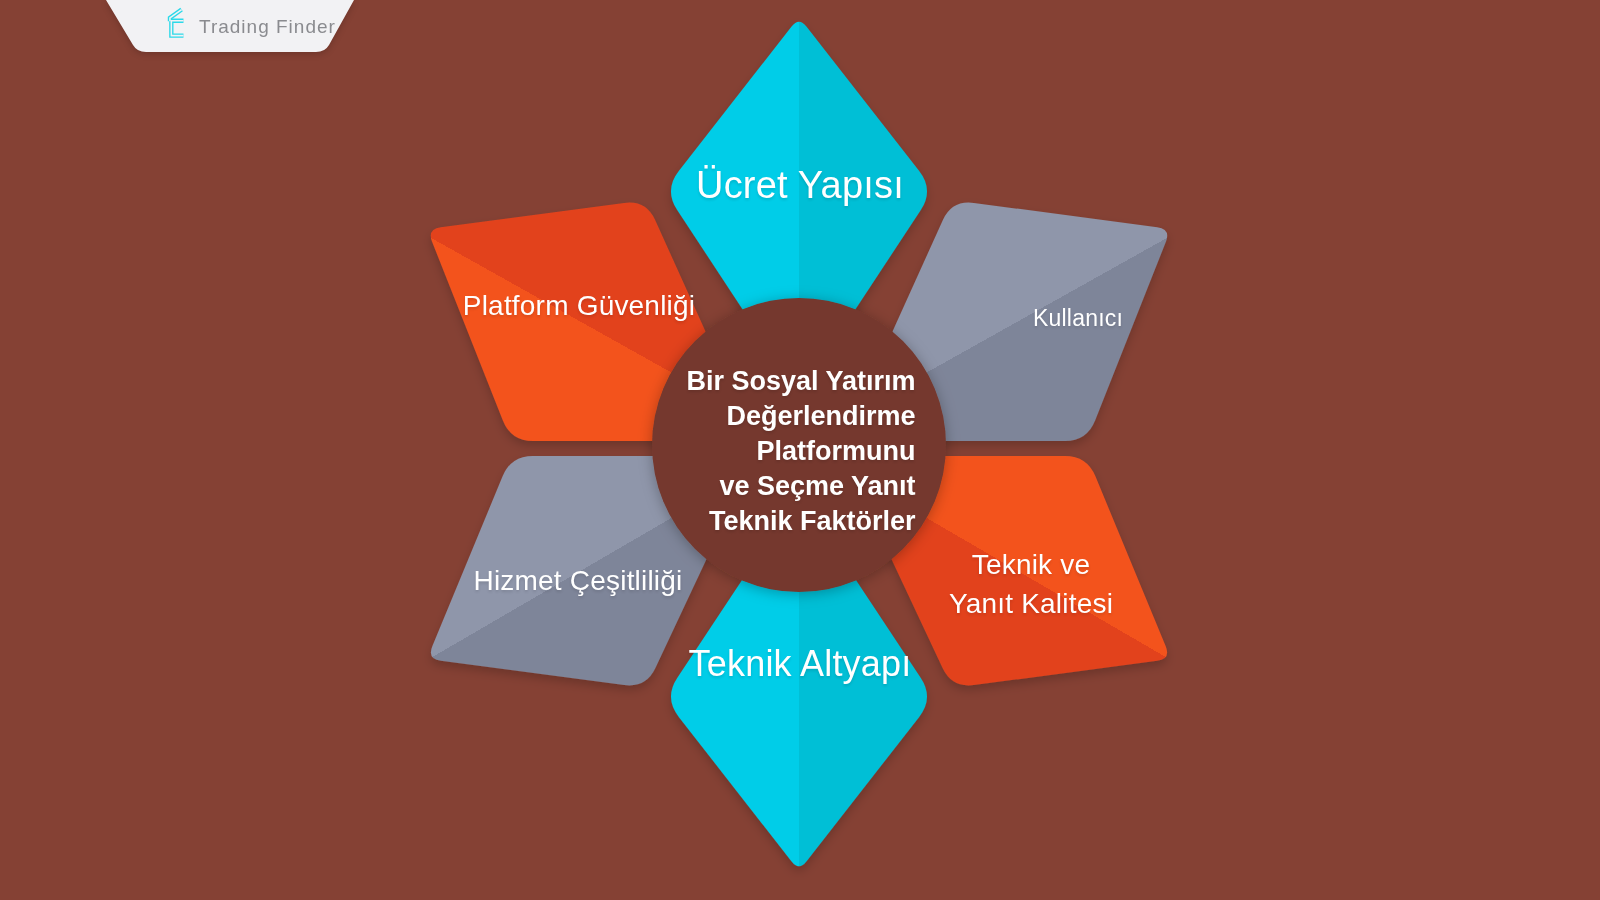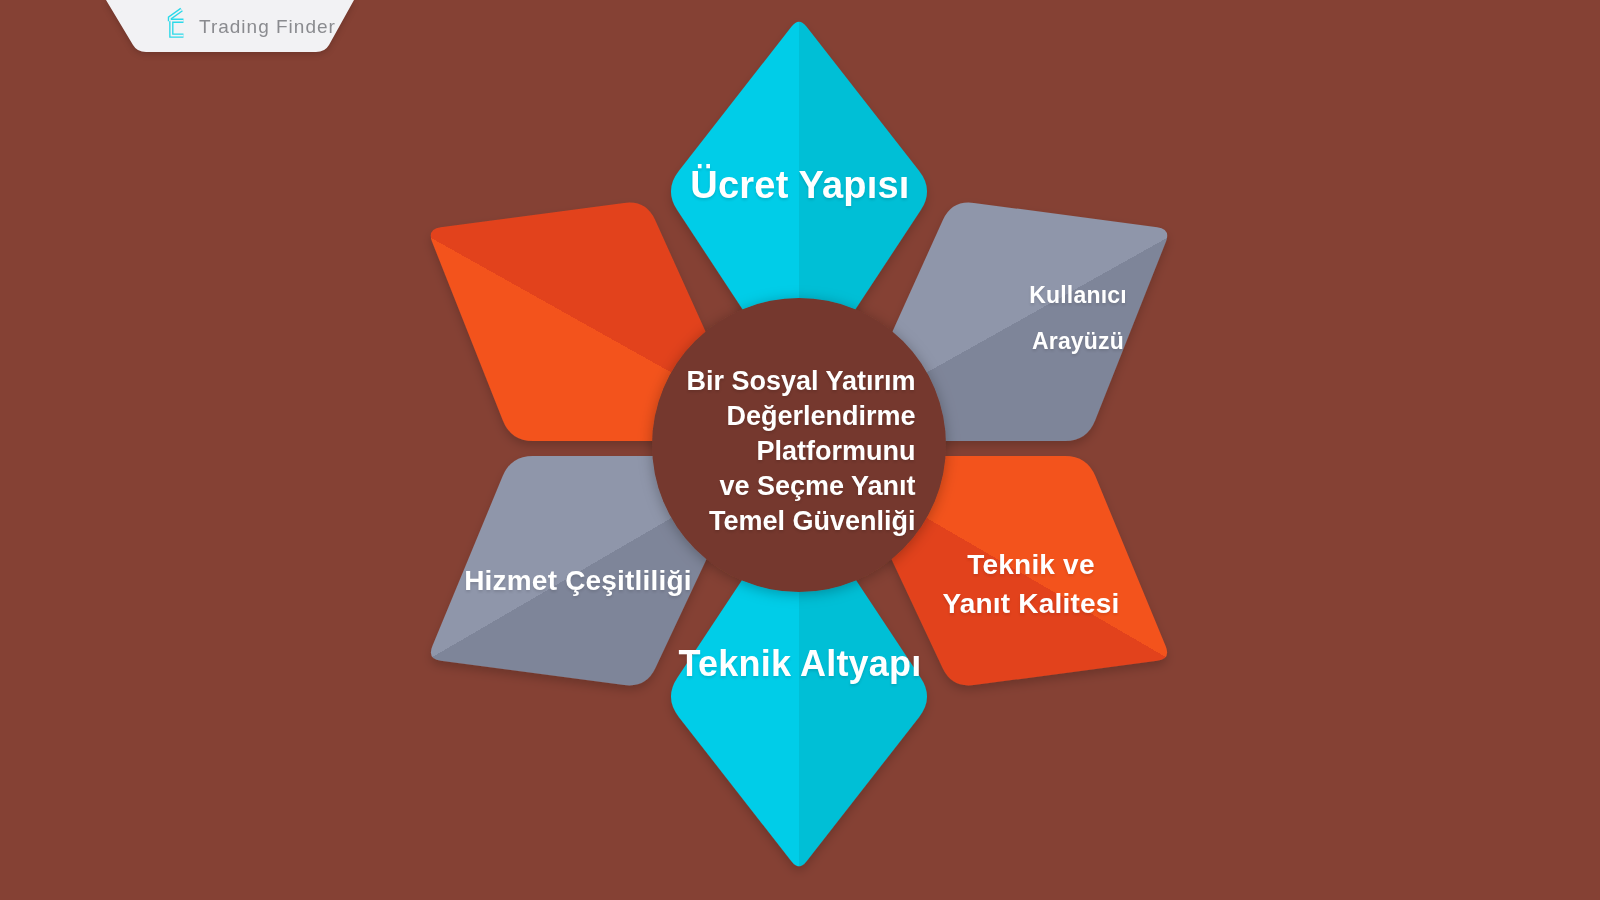--- a/index.html
+++ b/index.html
@@ -6,21 +6,21 @@
   body {
     width:1600px; height:900px; overflow:hidden;
     background: var(--background, #854134);
     font-family: "Liberation Sans", sans-serif;
   }
   .stage { position:relative; width:1600px; height:900px; }
   #flower-svg { position:absolute; left:0; top:0; }
 
   .plabel {
     position:absolute; transform:translate(-50%,-50%);
-    color: var(--label-text, #ffffff); font-weight:700; text-align:center;
+    color: var(--label-text, #ffffff); font-weight:400; text-align:center;
     white-space:nowrap; letter-spacing:0.2px;
     text-shadow: 0 2px 3px rgba(0,0,0,0.12);
   }
   .plabel.pos-top    { left:800px; top:185px; font-size:38px; }
   .plabel.pos-ul     { left:579px; top:306px; font-size:28px; }
   .plabel.pos-ur     { left:1032px; top:318px; font-size:23px; line-height:46px;margin-left:46px; }
   .plabel.pos-ll     { left:578px; top:581px; font-size:28px; }
   .plabel.pos-lr     { left:1031px; top:584px; font-size:28px; line-height:39px; }
   .plabel.pos-bottom { left:800px; top:664px; font-size:36px; }
 
@@ -93,37 +93,37 @@
       <path d="M791.6,26.5Q799,17 806.4,26.5L919.2,171.1Q934,190 920.8,210.0L799.0,395.0Q799,395 799.0,395.0L677.2,210.0Q664,190 678.8,171.1Z" fill="url(#pg0)" filter="url(#petal-shadow)"></path>
       <path d="M806.4,861.5Q799,871 791.6,861.5L678.8,716.9Q664,698 677.2,678.0L799.0,494.0Q799,494 799.0,494.0L920.8,678.0Q934,698 919.2,716.9Z" fill="url(#pg1)" filter="url(#petal-shadow)"></path>
       <path d="M432.2,242.0Q427,229 440.9,227.2L624.2,202.9Q646,200 655.1,220.0L752.5,435.5Q755,441 749.0,441.0L533.0,441.0Q511,441 502.9,420.5Z" fill="url(#pg2)" filter="url(#petal-shadow)"></path>
       <path d="M1157.1,227.2Q1171,229 1165.8,242.0L1095.1,420.5Q1087,441 1065.0,441.0L849.0,441.0Q843,441 845.5,435.5L942.9,220.0Q952,200 973.8,202.9Z" fill="url(#pg3)" filter="url(#petal-shadow)"></path>
       <path d="M440.9,660.8Q427,659 432.4,646.1L502.6,476.3Q511,456 533.0,456.0L749.0,456.0Q755,456 752.4,461.4L655.4,668.1Q646,688 624.2,685.1Z" fill="url(#pg4)" filter="url(#petal-shadow)"></path>
       <path d="M1165.6,646.1Q1171,659 1157.1,660.8L973.8,685.1Q952,688 942.6,668.1L845.6,461.4Q843,456 849.0,456.0L1065.0,456.0Q1087,456 1095.4,476.3Z" fill="url(#pg5)" filter="url(#petal-shadow)"></path>
       <circle cx="799" cy="445" r="147" fill="#74392E" filter="url(#circle-shadow)"></circle>
     </svg>
 
   <div class="plabel pos-top">Ücret Yapısı</div>
+  <div class="plabel pos-ul">Platform Güvenliği</div>
   <div class="plabel pos-ur">
     <div>Kullanıcı</div>
-    <div>Arayüzü</div>
   </div>
   <div class="plabel pos-ll">Hizmet Çeşitliliği</div>
   <div class="plabel pos-lr">
     <div>Teknik ve</div>
     <div>Yanıt Kalitesi</div>
   </div>
   <div class="plabel pos-bottom">Teknik Altyapı</div>
 
   <div class="center-title">
     <div>Bir Sosyal Yatırım</div>
     <div>Değerlendirme</div>
     <div>Platformunu</div>
     <div>ve Seçme Yanıt</div>
-    <div>Temel Güvenliği</div>
+    <div>Teknik Faktörler</div>
   </div>
 
   <div class="logo">
     <svg class="badge-svg" width="260" height="56" viewBox="0 0 260 56">
       <path d="M6,0 L254,0 L229,45 Q225,52 216,52 L46,52 Q37,52 33,45 Z" style="fill:var(--logo-badge,#F2F2F4)"></path>
     </svg>
     <svg class="glyph-svg" width="28" height="34" viewBox="0 0 30 36">
       <path d="M21,2.5 L8.5,11.5 L8.5,15" fill="none" stroke-width="4.6" style="stroke:var(--logo-icon,#2BD9E9)"></path>
       <path d="M23,14.5 L10,14.5 L10,30.5 L23,30.5" fill="none" stroke-width="4.6" style="stroke:var(--logo-icon,#2BD9E9)"></path>
       <path d="M21,2.5 L8.5,11.5 L8.5,15" fill="none" stroke-width="1.7" style="stroke:var(--logo-badge,#F2F2F4)"></path>

